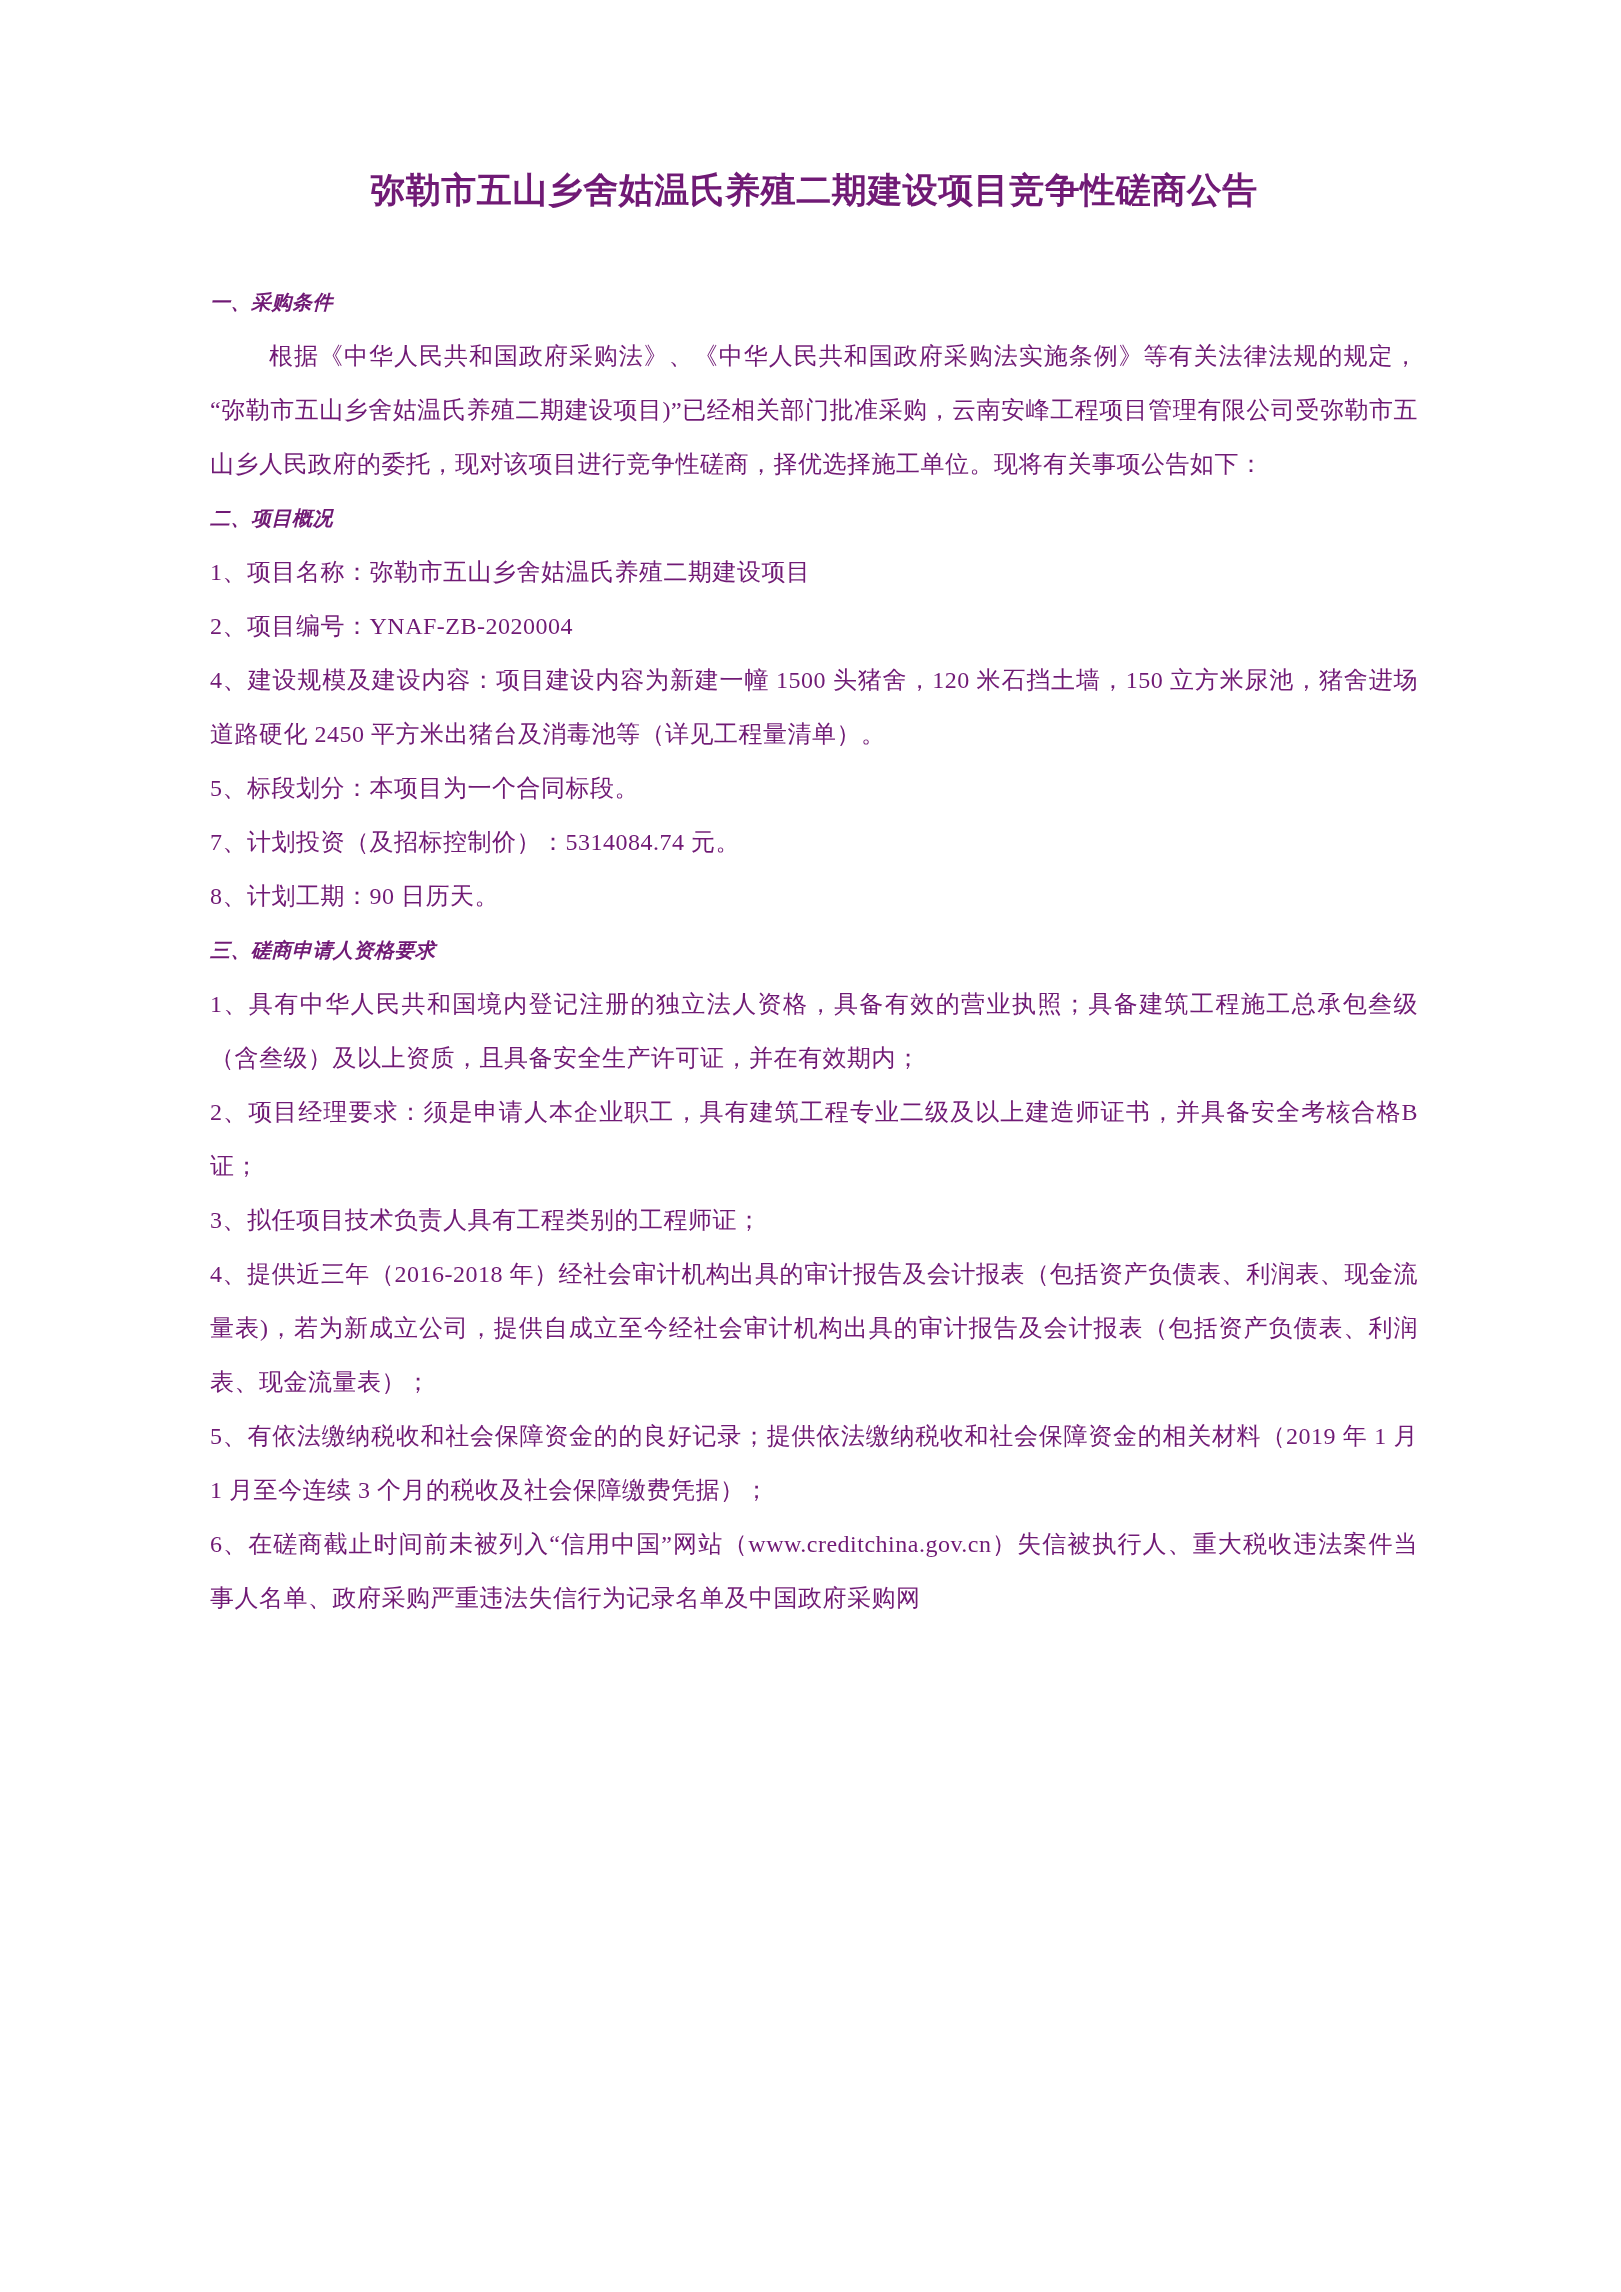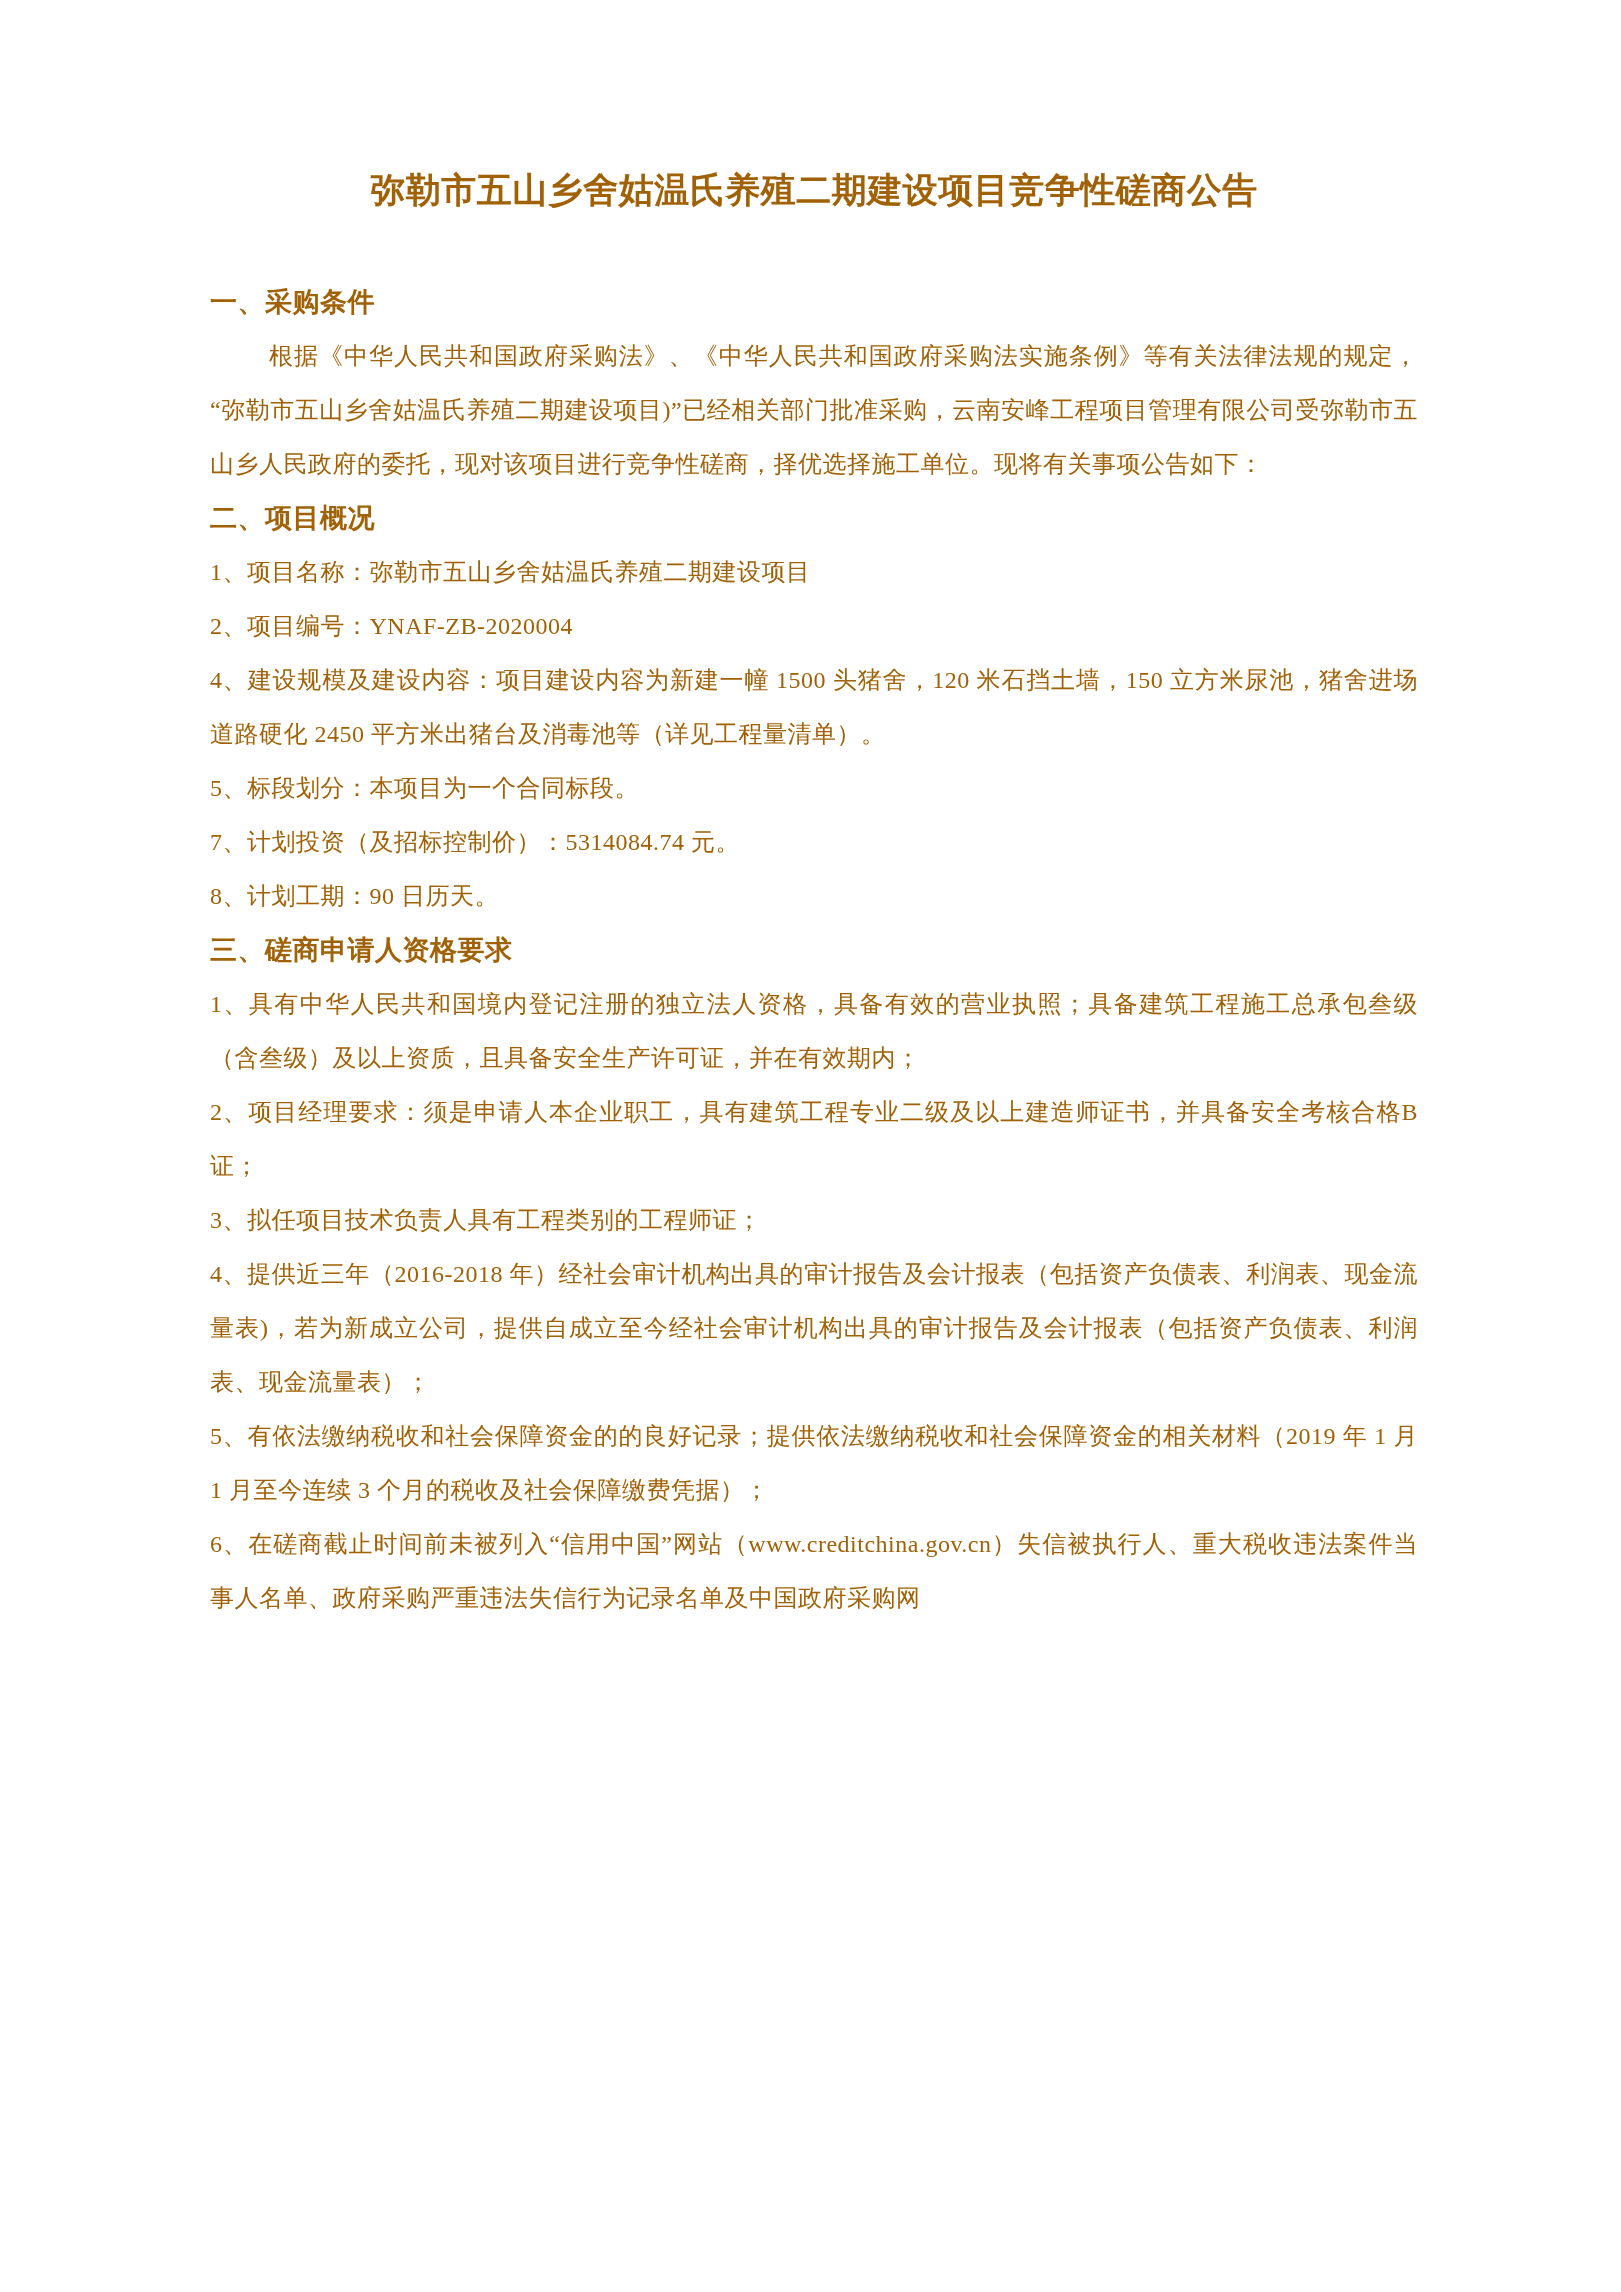--- a/index.html
+++ b/index.html
@@ -2,43 +2,44 @@
 <html lang="zh"><head>
 <meta charset="utf-8">
 <style>
   * { margin:0; padding:0; box-sizing:border-box; }
   html, body { background:#ffffff; }
   .page {
     position:relative;
     width:1621px;
     height:2293px;
     background:#ffffff;
-    color:#a16207;
+    color:#701a75;
     font-family:"Liberation Serif","DejaVu Serif",serif;
     overflow:hidden;
   }
   .content {
     position:absolute;
     left:210px;
     top:169px;
     width:1208px;
   }
   .doc-title {
     font-size:35px;
     font-weight:700;
     line-height:43px;
     text-align:center;
     letter-spacing:0.5px;
     margin-bottom:63px;
   }
   .sec-heading {
-    font-size:27px;
+    font-size:20px;
     font-weight:700;
     line-height:54px;
     letter-spacing:0.5px;
+    font-style:italic;
   }
   .para {
     font-size:24px;
     line-height:54px;
     text-align:justify;
     letter-spacing:0.5px;
     word-break:break-all;
   }
   .para.indent { text-indent:59px; }
 </style>

